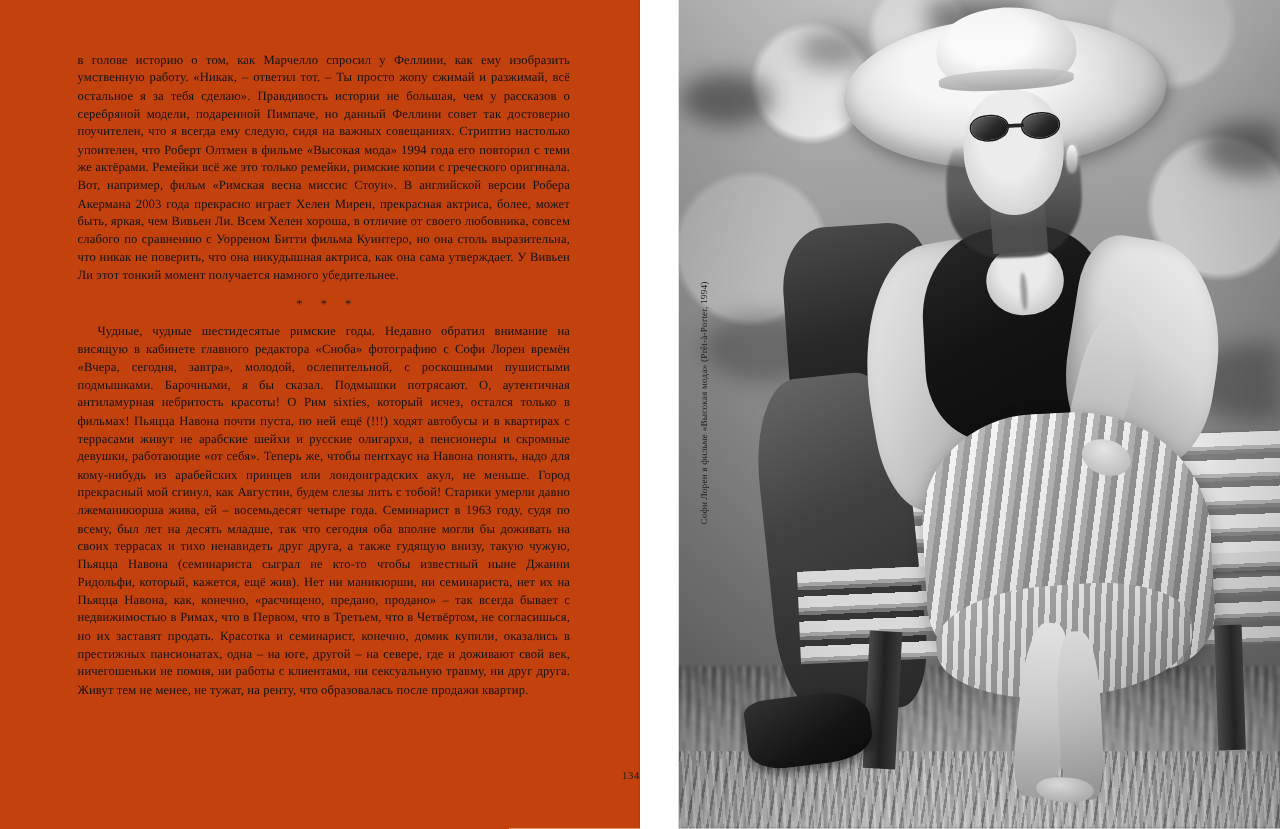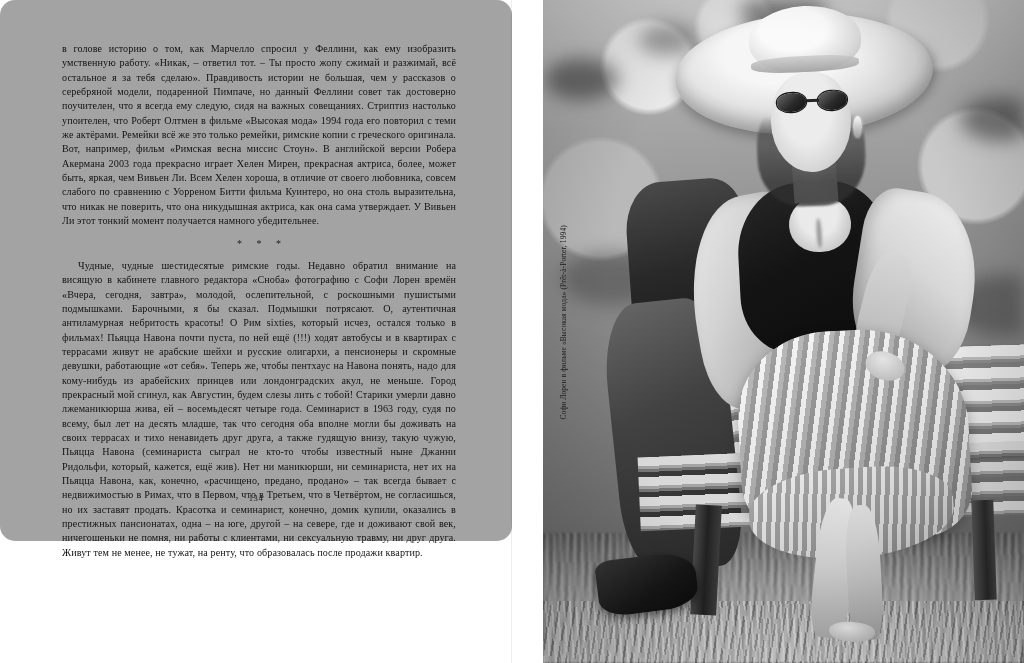--- a/index.html
+++ b/index.html
@@ -17,25 +17,24 @@
     position: relative;
     width: 1024px;
     height: 663px;
     display: flex;
     background: #ffffff;
   }
   
   .page-left {
     position: relative;
     width: 512px;
-    height: 541px;
-    background: #a3a3a3;
+    height: 663px;
+    background: #c2410c;
     box-sizing: border-box;
     padding: 42px 56px 40px 62px;
-    border-radius: 15px;
   }
   .body-text {
     font-family: "Liberation Serif", serif;
     font-size: 10.1px;
     line-height: 14.35px;
     text-align: justify;
     color: #131313;
     letter-spacing: 0.01em;
     hyphens: auto;
   }
@@ -52,21 +51,21 @@
     font-size: 10px;
     color: #1a1a1a;
     margin: 9px 0 7px 0;
     padding-left: 6px;
   }
   .folio {
     position: absolute;
     left: 0;
     right: 0;
     bottom: 38px;
-    text-align: center;
+    text-align: right;
     font-size: 8.6px;
     color: #1c1c1c;
     letter-spacing: 0.06em;
     font-family: "Liberation Serif", serif;
   }
   
   .page-right {
     position: relative;
     width: 512px;
     height: 663px;

